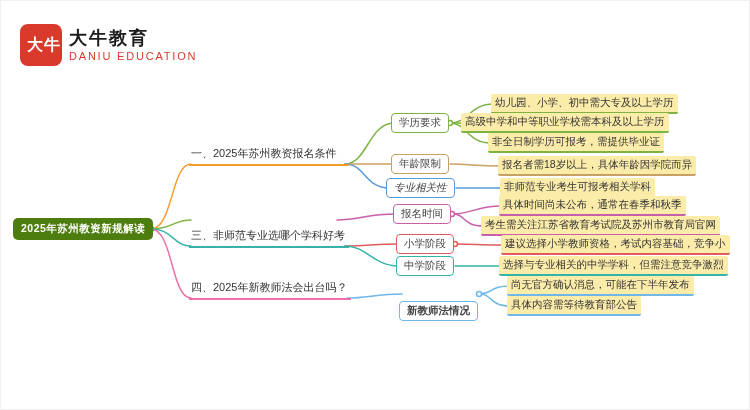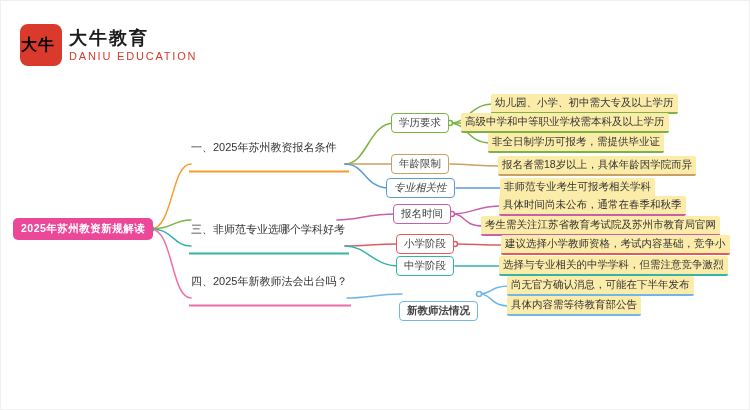--- a/index.html
+++ b/index.html
@@ -5,29 +5,29 @@
   html,body{margin:0;padding:0;background:#fff;}
   .stage{
     position:relative;width:750px;height:410px;background:#ffffff;
     font-family:"Liberation Sans","DejaVu Sans",sans-serif;
     overflow:hidden;border:1px solid #f0f0f0;box-sizing:border-box;
   }
   svg.wires{position:absolute;left:0;top:0;z-index:1;}
   .abs{position:absolute;transform:translateY(-50%);white-space:nowrap;z-index:2;}
   
   .logo{position:absolute;left:20px;top:24px;display:flex;align-items:center;gap:8px;z-index:3;}
-  .seal{width:40px;height:40px;background:#d93a2b;border-radius:7px;color:#000000;
-        display:flex;align-items:center;justify-content:flex-start;
+  .seal{width:40px;height:40px;background:#d93a2b;border-radius:7px;color:#ffffff;
+        display:flex;align-items:center;justify-content:flex-end;
         font-size:16px;font-weight:bold;letter-spacing:1px;box-shadow:0 0 0 1px #d93a2b;}
   .brand{font-size:18px;font-weight:bold;color:#1c1c1c;letter-spacing:2px;line-height:1.15;}
   .brand-en{font-size:11px;color:#d93a2b;letter-spacing:1.8px;margin-top:2px;}
   
-  .root{background:#ec4899;color:#ffffff;font-size:10.5px;font-weight:bold;
+  .root{background:#4d7c0f;color:#ffffff;font-size:10.5px;font-weight:bold;
         padding:4px 8px;border-radius:5px;letter-spacing:.5px;}
-  .blabel{font-size:11px;color:#333;padding:0 2px 16px 2px;border-bottom:2px solid #999;}
+  .blabel{font-size:11px;color:#333;padding:0 2px 3px 2px;border-bottom:2px solid #999;}
   .node{font-size:10.5px;color:#444;background:#fff;border:1.5px solid #999;
         border-radius:4px;padding:2px 7px;}
   .leaf{font-size:10.5px;color:#333;background:#fcecaa;border-bottom:2px solid #999;
         padding:2px 4px;border-radius:2px;}
   .u-orange{border-color:#f59d2c}.u-green{border-color:#7cb342}.u-tan{border-color:#c9a063}
   .u-blue{border-color:#5b9bd5}.u-magenta{border-color:#c95fa8}.u-red{border-color:#e05c5c}
   .u-teal{border-color:#35b3a9}.u-pink{border-color:#ee6fa8}.u-lblue{border-color:#6fb7e8}
 </style>
 </head>
 <body>

